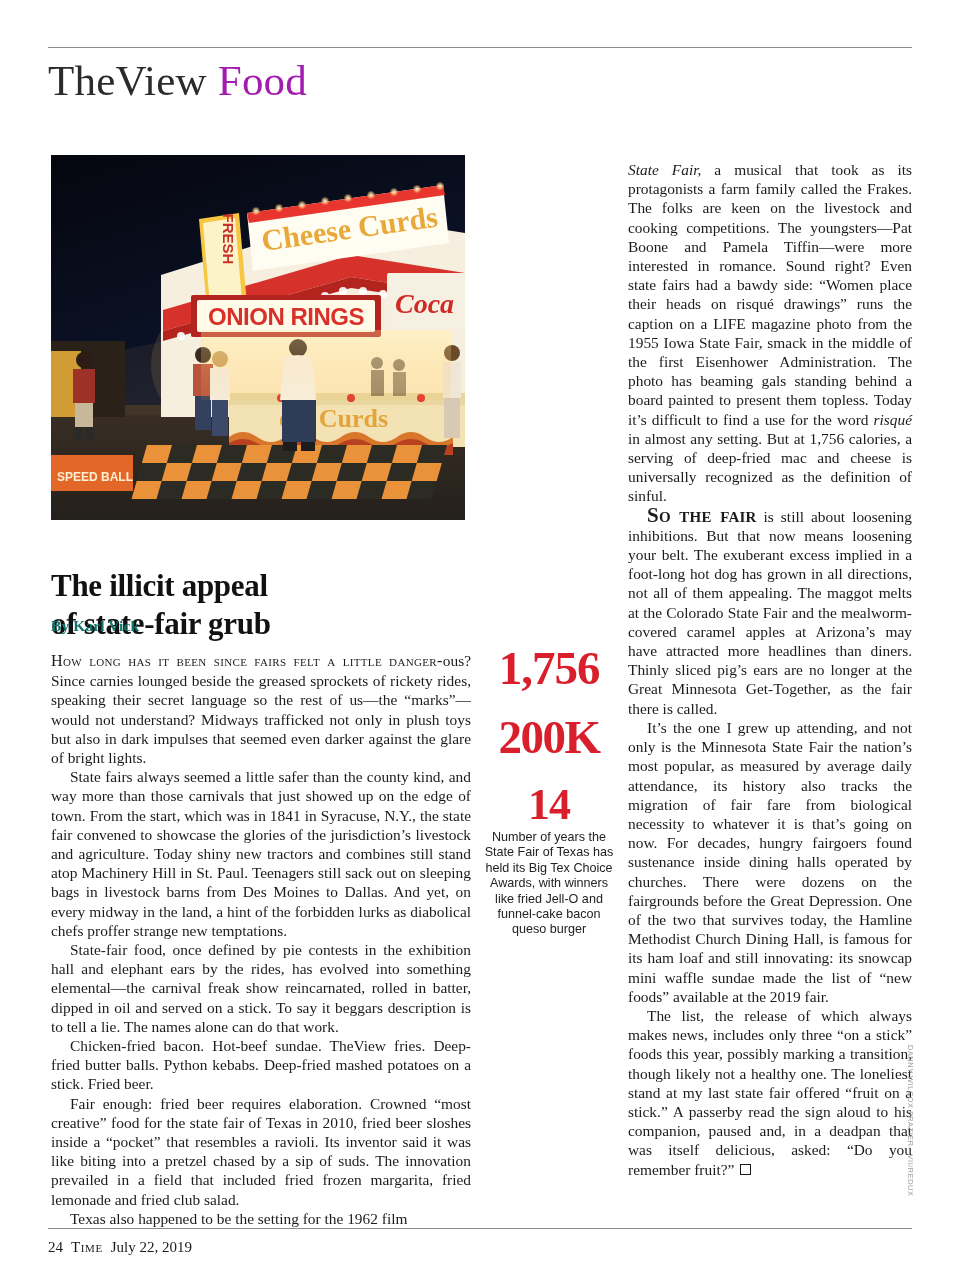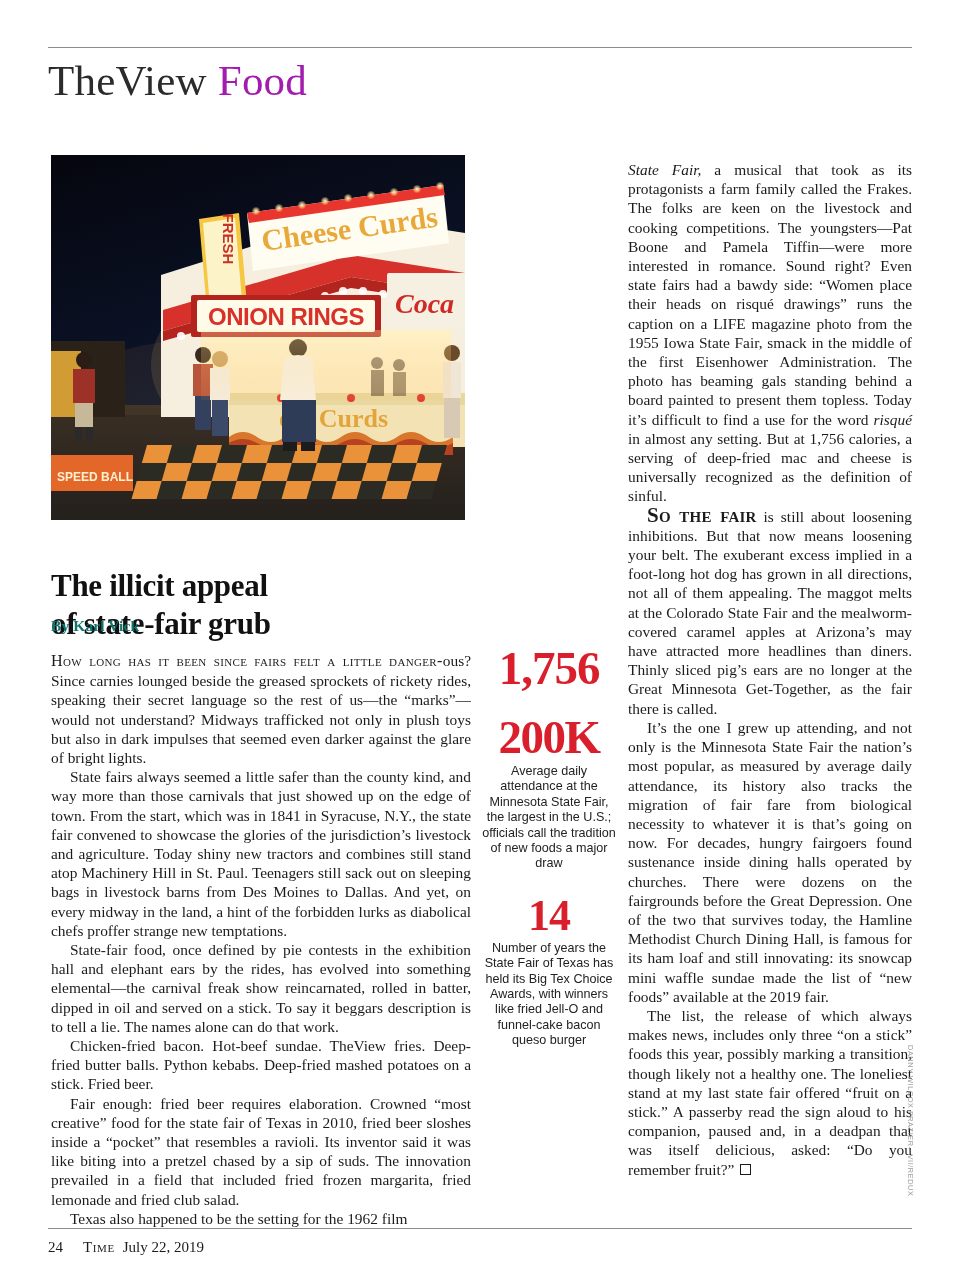--- a/index.html
+++ b/index.html
@@ -114,21 +114,21 @@
   .rule-bot{
     position:absolute;left:48px;top:1228px;width:864px;height:1px;
     background:#8c8c8c;
   }
   .folio{
     position:absolute;left:48px;top:1239px;
     font-size:14px;color:#1b1b1b;white-space:nowrap;
   }
   .folio .pg{font-size:15px;}
   .folio .brand{
-    font-variant:small-caps;letter-spacing:.6px;margin-left:20px;font-size:15px;
+    font-variant:small-caps;letter-spacing:.6px;margin-left:8px;font-size:15px;
   }
   .folio .date{margin-left:8px;font-size:15px;}
 </style>
 </head>
 <body>
 
 <div class="page">
 
   <div class="rule-top"></div>
 
@@ -361,21 +361,20 @@
   </div>
 
   <div class="stats">
 
     <div class="stat st1">
       <div class="stat-num s1">1,756</div>
     </div>
 
     <div class="stat st2">
       <div class="stat-num s2">200K</div>
-      <div class="stat-cap">Average daily attendance at the Minnesota State Fair, the largest in the U.S.; officials call the tradition of new foods a major draw</div>
     </div>
 
     <div class="stat st3">
       <div class="stat-num s3">14</div>
       <div class="stat-cap">Number of years the State Fair of Texas has held its Big Tex Choice Awards, with winners like fried Jell-O and funnel-cake bacon queso burger</div>
     </div>
 
   </div>
 
   <div class="credit">DANNY WILCOX FRAZIER—VII/REDUX</div>

